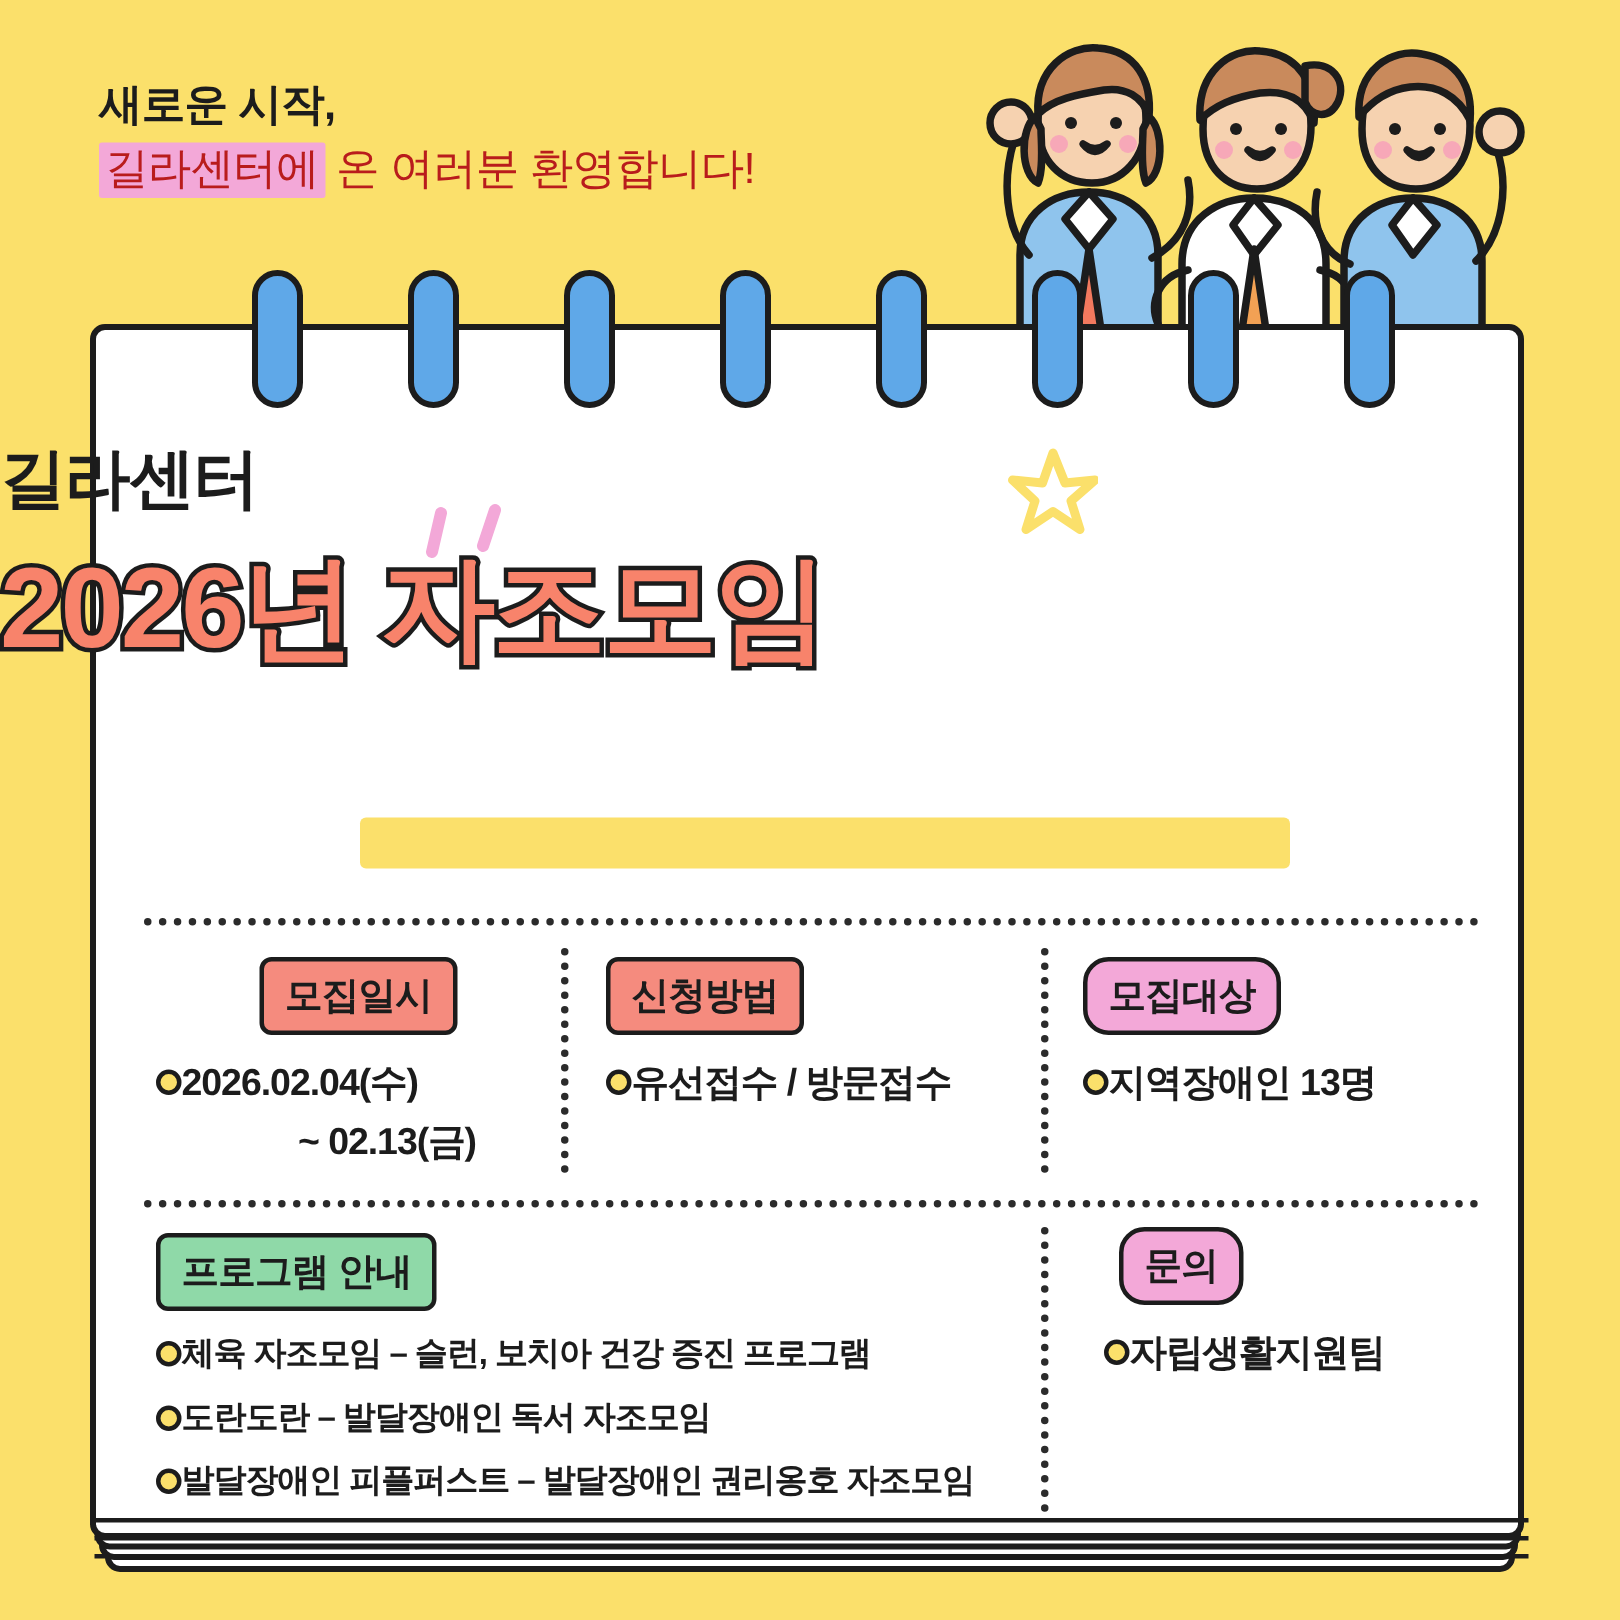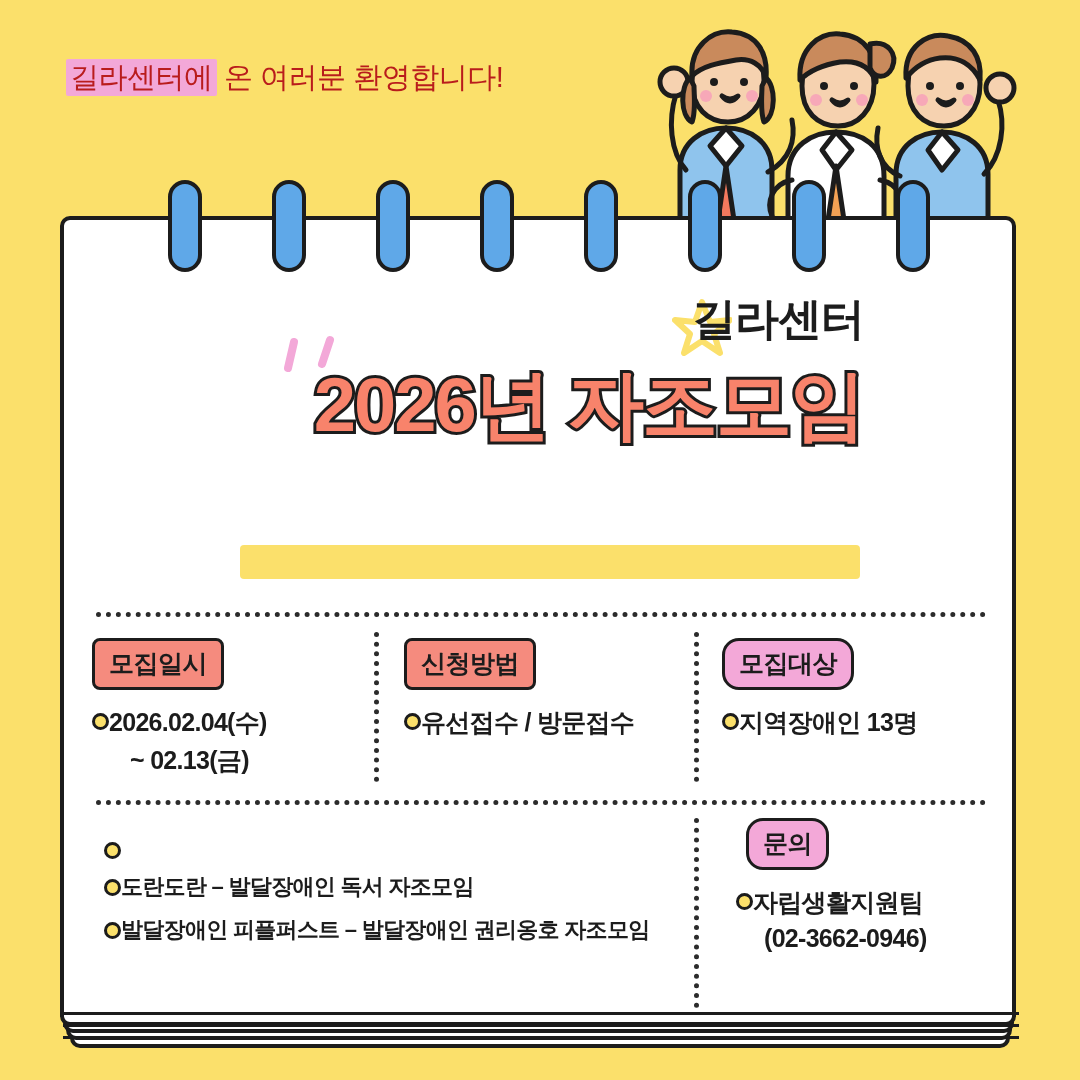--- a/index.html
+++ b/index.html
@@ -95,21 +95,21 @@
     border: 4px solid #1c1c1c;
     box-sizing: border-box;
   }
 
   
   .title-area {
     position: absolute;
     left: 0;
     top: 290px;
     width: 864px;
-    text-align: right;
+    text-align: left;
     z-index: 6;
   }
   .t-small {
     font-size: 44px;
     font-weight: bold;
     color: #1c1c1c;
     letter-spacing: -1px;
   }
   .t-big {
     margin-top: 6px;
@@ -187,21 +187,21 @@
     font-weight: bold;
     color: #1c1c1c;
     letter-spacing: -0.5px;
     box-sizing: border-box;
   }
   .tag-pink { background: #F58B7E; }
   .tag-magenta { background: #F3A8D8; border-radius: 17px; }
   .tag-green { background: #8FD9A8; }
 
   .blk { position: absolute; z-index: 6; }
-  .blk-1 { left: 92px; top: 638px; width: 270px; }
+  .blk-1 { left: 104px; top: 638px; width: 270px; text-align: center; }
   .blk-2 { left: 404px; top: 638px; width: 290px; }
   .blk-3 { left: 722px; top: 638px; width: 270px; }
   .blk-4 { left: 104px; top: 822px; width: 580px; }
   .blk-5 { left: 736px; top: 818px; width: 260px; }
 
   .line {
     display: flex;
     align-items: flex-start;
     margin-top: 16px;
     font-size: 25px;
@@ -245,20 +245,21 @@
   .bl {
     height: 0;
     border-top: 3px solid #1c1c1c;
     margin-bottom: 9px;
   }
 </style>
 </head>
 <body>
 
 <div class="headline">
+  <div class="l1">새로운 시작,</div>
   <div class="l2"><span class="hl-mark">길라센터에</span><span> 온 여러분 환영합니다!</span></div>
 </div>
 
 <div class="characters">
   <svg width="420" height="230" viewBox="0 0 420 230" fill="none" xmlns="http://www.w3.org/2000/svg">
     <g stroke="#1C1C1C" stroke-width="5" stroke-linejoin="round" stroke-linecap="round">
 
       <path d="M40 200 V150 C40 122 62 108 86 108 C110 108 132 122 132 150 V200 Z" fill="#8FC4ED"></path>
       <path d="M86 108 L70 126 L86 146 L102 126 Z" fill="#ffffff"></path>
       <path d="M86 146 L78 200 H94 Z" fill="#F2795E"></path>
@@ -383,41 +384,44 @@
   <div class="tag-wrap">
     <span class="tag tag-magenta">모집대상</span>
   </div>
   <div class="line">
     <span class="dot"></span>
     <span>지역장애인 13명</span>
   </div>
 </div>
 
 <div class="blk blk-4">
-  <div class="line">
-    <span class="dot"></span>
+  <div class="tag-wrap">
+    <span class="tag tag-green">프로그램 안내</span>
+  </div>
+  <div class="line">
+    <span class="dot"></span>
+    <span>체육 자조모임 – 슬런, 보치아 건강 증진 프로그램</span>
   </div>
   <div class="line">
     <span class="dot"></span>
     <span>도란도란 – 발달장애인 독서 자조모임</span>
   </div>
   <div class="line">
     <span class="dot"></span>
     <span>발달장애인 피플퍼스트 – 발달장애인 권리옹호 자조모임</span>
   </div>
 </div>
 
 <div class="blk blk-5">
   <div class="tag-wrap">
     <span class="tag tag-magenta">문의</span>
   </div>
   <div class="line">
     <span class="dot"></span>
     <span>자립생활지원팀</span>
   </div>
-  <div class="sub-line">(02-3662-0946)</div>
 </div>
 
 <div class="bottom-lines">
   <div class="bl"></div>
   <div class="bl"></div>
   <div class="bl"></div>
 </div>
 
 </body></html>

